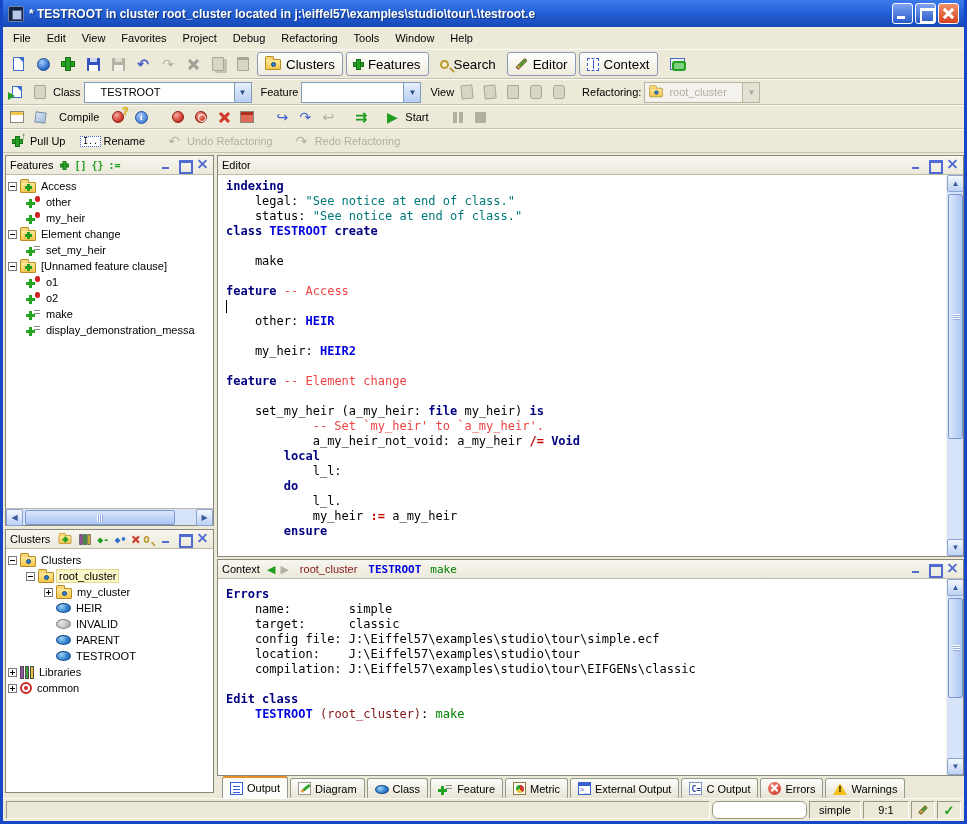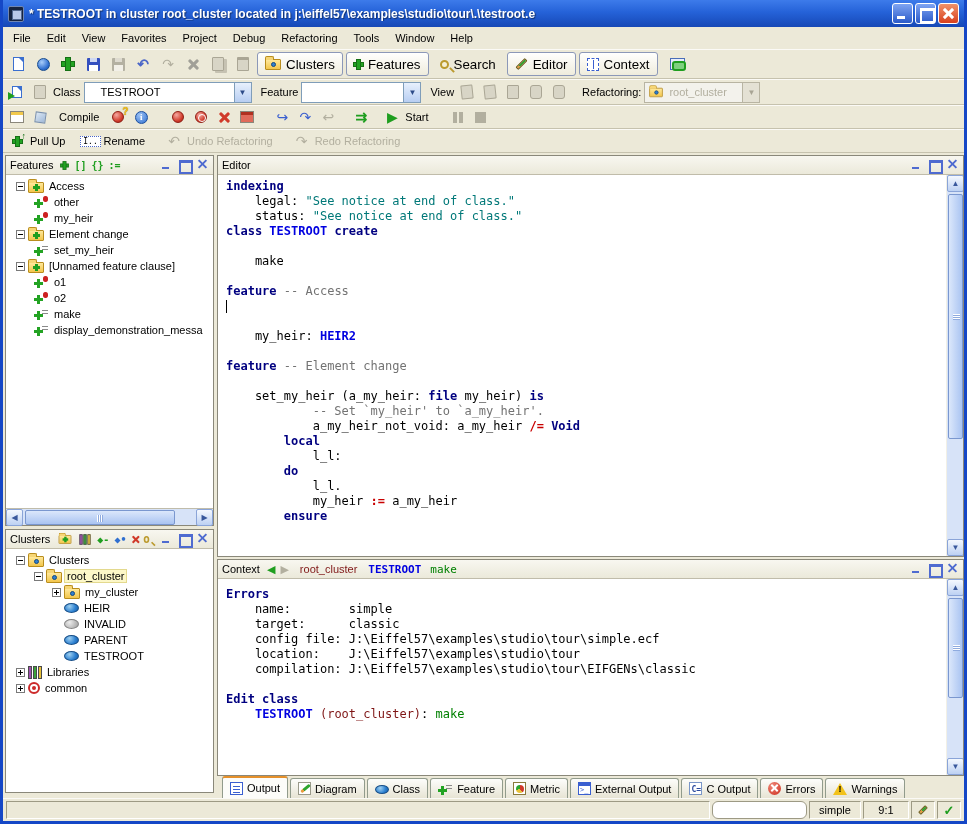--- a/index.html
+++ b/index.html
@@ -80,21 +80,21 @@
 .ptitle{font-size:11px;color:#000;margin-right:2px}
 .pgap{flex:1}
 .pmbtn{width:13px;height:12px;position:relative;flex:none}
 .pmbtn.mn::after{content:"";position:absolute;left:2px;bottom:2px;width:7px;height:2px;background:#4f6bd0}
 .pmbtn.mx::after{content:"";position:absolute;left:1px;top:1px;width:10px;height:9px;border:2px solid #4f6bd0;border-top-width:3px}
 .pmbtn.cl::before,.pmbtn.cl::after{content:"";position:absolute;left:1px;top:5px;width:11px;height:2px;background:#4f6bd0}
 .pmbtn.cl::before{transform:rotate(45deg)}.pmbtn.cl::after{transform:rotate(-45deg)}
 .hico{color:#1f9e1f;font-weight:bold;font-family:"DejaVu Sans Mono",monospace;font-size:10px}
 .pbody{flex:1;position:relative;overflow:hidden;background:#fff}
 
-.tree{padding:3px 0 0 8px}
+.tree{padding:3px 0 0 0}
 .trow{height:16px;display:flex;align-items:center;gap:3px;white-space:nowrap;padding-left:2px}
 .lv1{padding-left:20px}.lv2{padding-left:38px}
 .xbox{width:9px;height:9px;border:1px solid #7a7a7a;background:#fff;position:relative;flex:none}
 .xbox::before{content:"";position:absolute;left:1px;right:1px;top:3px;height:1px;background:#000}
 .xbox.plus::after{content:"";position:absolute;top:1px;bottom:1px;left:3px;width:1px;background:#000}
 .xspace{width:9px;flex:none}
 .fico{width:15px;height:13px;position:relative;flex:none}
 .fico .fplus{position:absolute;left:0;top:3px;width:9px;height:9px}
 .fico .fplus::before{content:"";position:absolute;left:0;top:3px;width:9px;height:3px;background:#23a323}
 .fico .fplus::after{content:"";position:absolute;left:3px;top:0;width:3px;height:9px;background:#23a323}
@@ -108,21 +108,21 @@
 .targetico{width:12px;height:12px;border-radius:50%;border:2px solid #cc2a2a;background:#fff;position:relative;flex:none}
 .targetico::after{content:"";position:absolute;left:2px;top:2px;width:4px;height:4px;background:#cc2a2a;border-radius:50%}
 .tl{padding:0 2px}
 .tl.sel{background:#fcf7c8;outline:1px solid #e3d98e}
 
 .code{font-family:"DejaVu Sans Mono",monospace;font-size:12px;line-height:15px;padding:4px 2px 0 8px}
 .cl{white-space:pre;height:15px}
 .tk-k{color:#000080;font-weight:bold}
 .tk-c{color:#0000e0;font-weight:bold}
 .tk-s{color:#007878}
-.tk-m{color:#737373}
+.tk-m{color:#ef4444}
 .tk-o{color:#c80000;font-weight:bold}
 .tk-p{color:#000}
 .tk-g{color:#008000}
 .tk-r{color:#7f1616}
 .tk-caret{display:inline-block;width:1px;height:13px;background:#000;vertical-align:middle}
 
 .vscroll{position:absolute;right:0;top:0;bottom:0;width:17px;background:#d7e3f8;border-left:1px solid #f2f0e6}
 .hscroll{position:relative;height:17px;background:#d7e3f8;border-top:1px solid #c0bcaa;flex:none;display:flex;align-items:center}
 .sbtn{width:17px;height:17px;background:linear-gradient(#f4f8fe,#bdd1f3);border:1px solid #8aa4d8;border-radius:2px;color:#39589c;font-size:8px;display:flex;align-items:center;justify-content:center;flex:none}
 .vscroll .sbtn{position:absolute;left:0}
@@ -557,20 +557,21 @@
       <div class="code" style="position:absolute;left:0;top:0;right:18px;bottom:0;overflow:hidden">
           <div class="cl"><span class="tk-k">indexing</span></div>
           <div class="cl"><span class="tk-p">    legal: </span><span class="tk-s">"See notice at end of class."</span></div>
           <div class="cl"><span class="tk-p">    status: </span><span class="tk-s">"See notice at end of class."</span></div>
           <div class="cl"><span class="tk-k">class </span><span class="tk-c">TESTROOT</span><span class="tk-k"> create</span></div>
           <div class="cl">&nbsp;</div>
           <div class="cl"><span class="tk-p">    make</span></div>
           <div class="cl">&nbsp;</div>
           <div class="cl"><span class="tk-k">feature</span><span class="tk-p"> </span><span class="tk-m">-- Access</span></div>
           <div class="cl"><span class="tk-caret"></span></div>
+          <div class="cl"><span class="tk-p">    other: </span><span class="tk-c">HEIR</span></div>
           <div class="cl">&nbsp;</div>
           <div class="cl"><span class="tk-p">    my_heir: </span><span class="tk-c">HEIR2</span></div>
           <div class="cl">&nbsp;</div>
           <div class="cl"><span class="tk-k">feature</span><span class="tk-p"> </span><span class="tk-m">-- Element change</span></div>
           <div class="cl">&nbsp;</div>
           <div class="cl"><span class="tk-p">    set_my_heir (a_my_heir: </span><span class="tk-k">file</span><span class="tk-p"> my_heir) </span><span class="tk-k">is</span></div>
           <div class="cl"><span class="tk-m">            -- Set `my_heir' to `a_my_heir'.</span></div>
           <div class="cl"><span class="tk-p">            a_my_heir_not_void: a_my_heir </span><span class="tk-o">/=</span><span class="tk-p"> </span><span class="tk-k">Void</span></div>
           <div class="cl"><span class="tk-k">        local</span></div>
           <div class="cl"><span class="tk-p">            l_l:</span></div>

